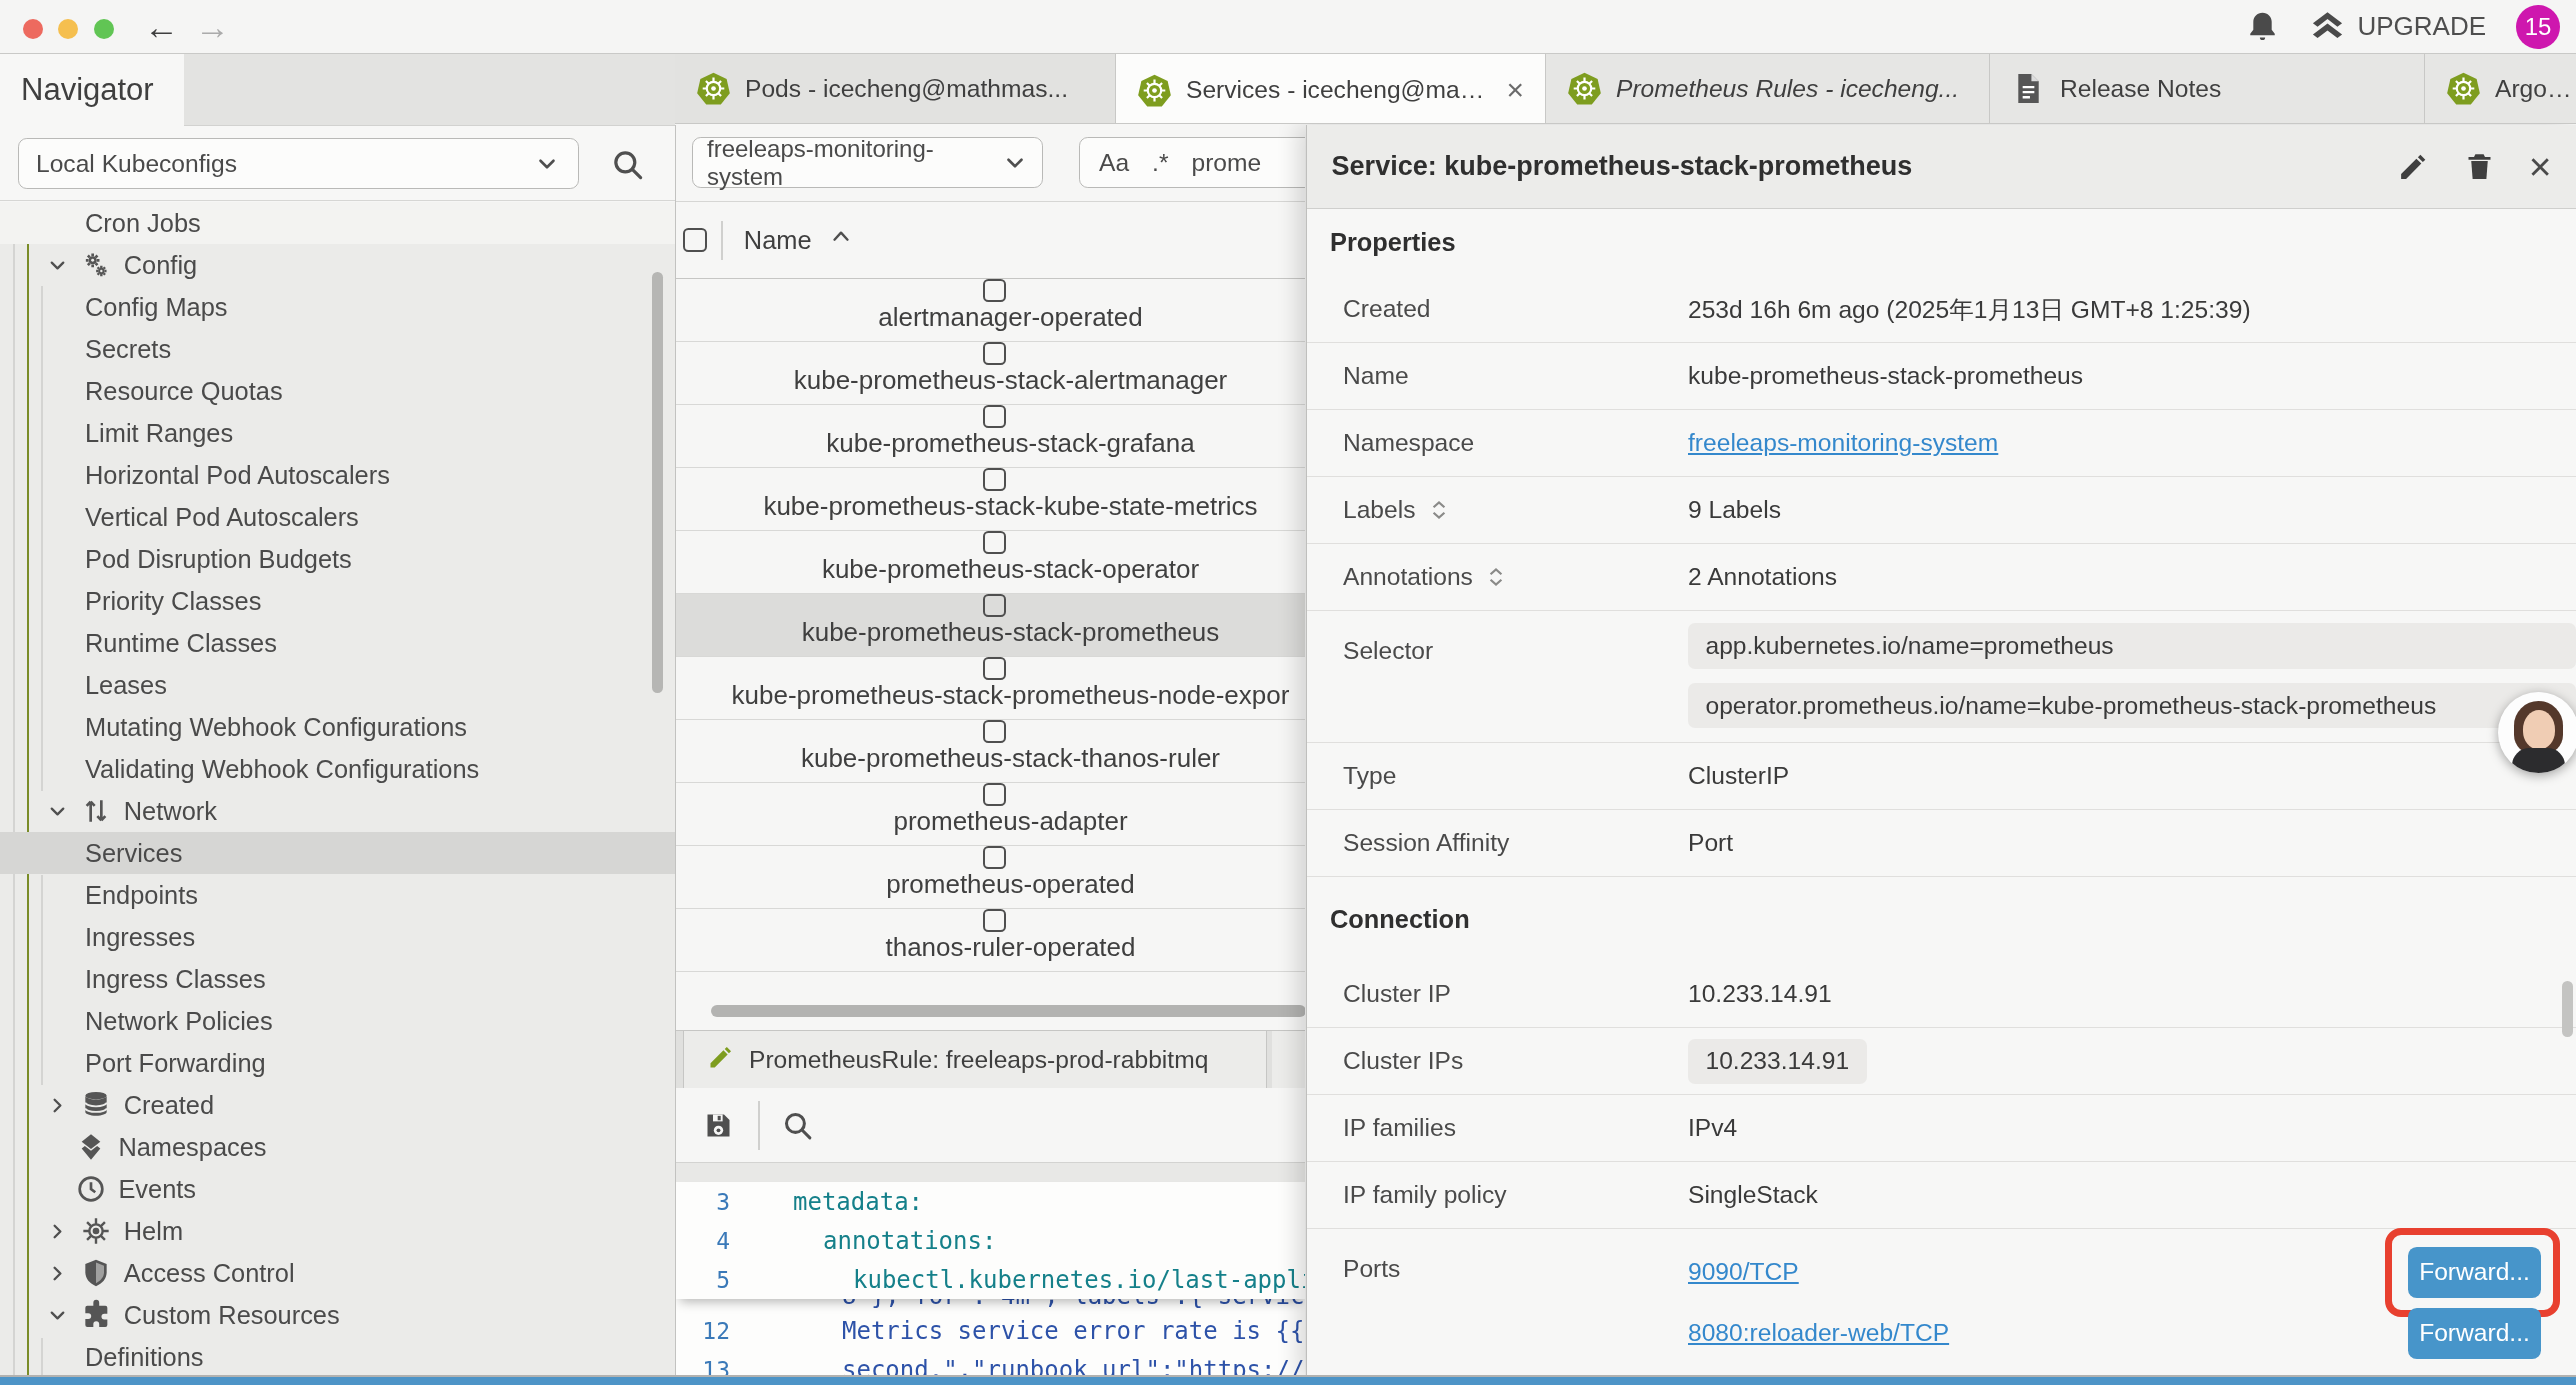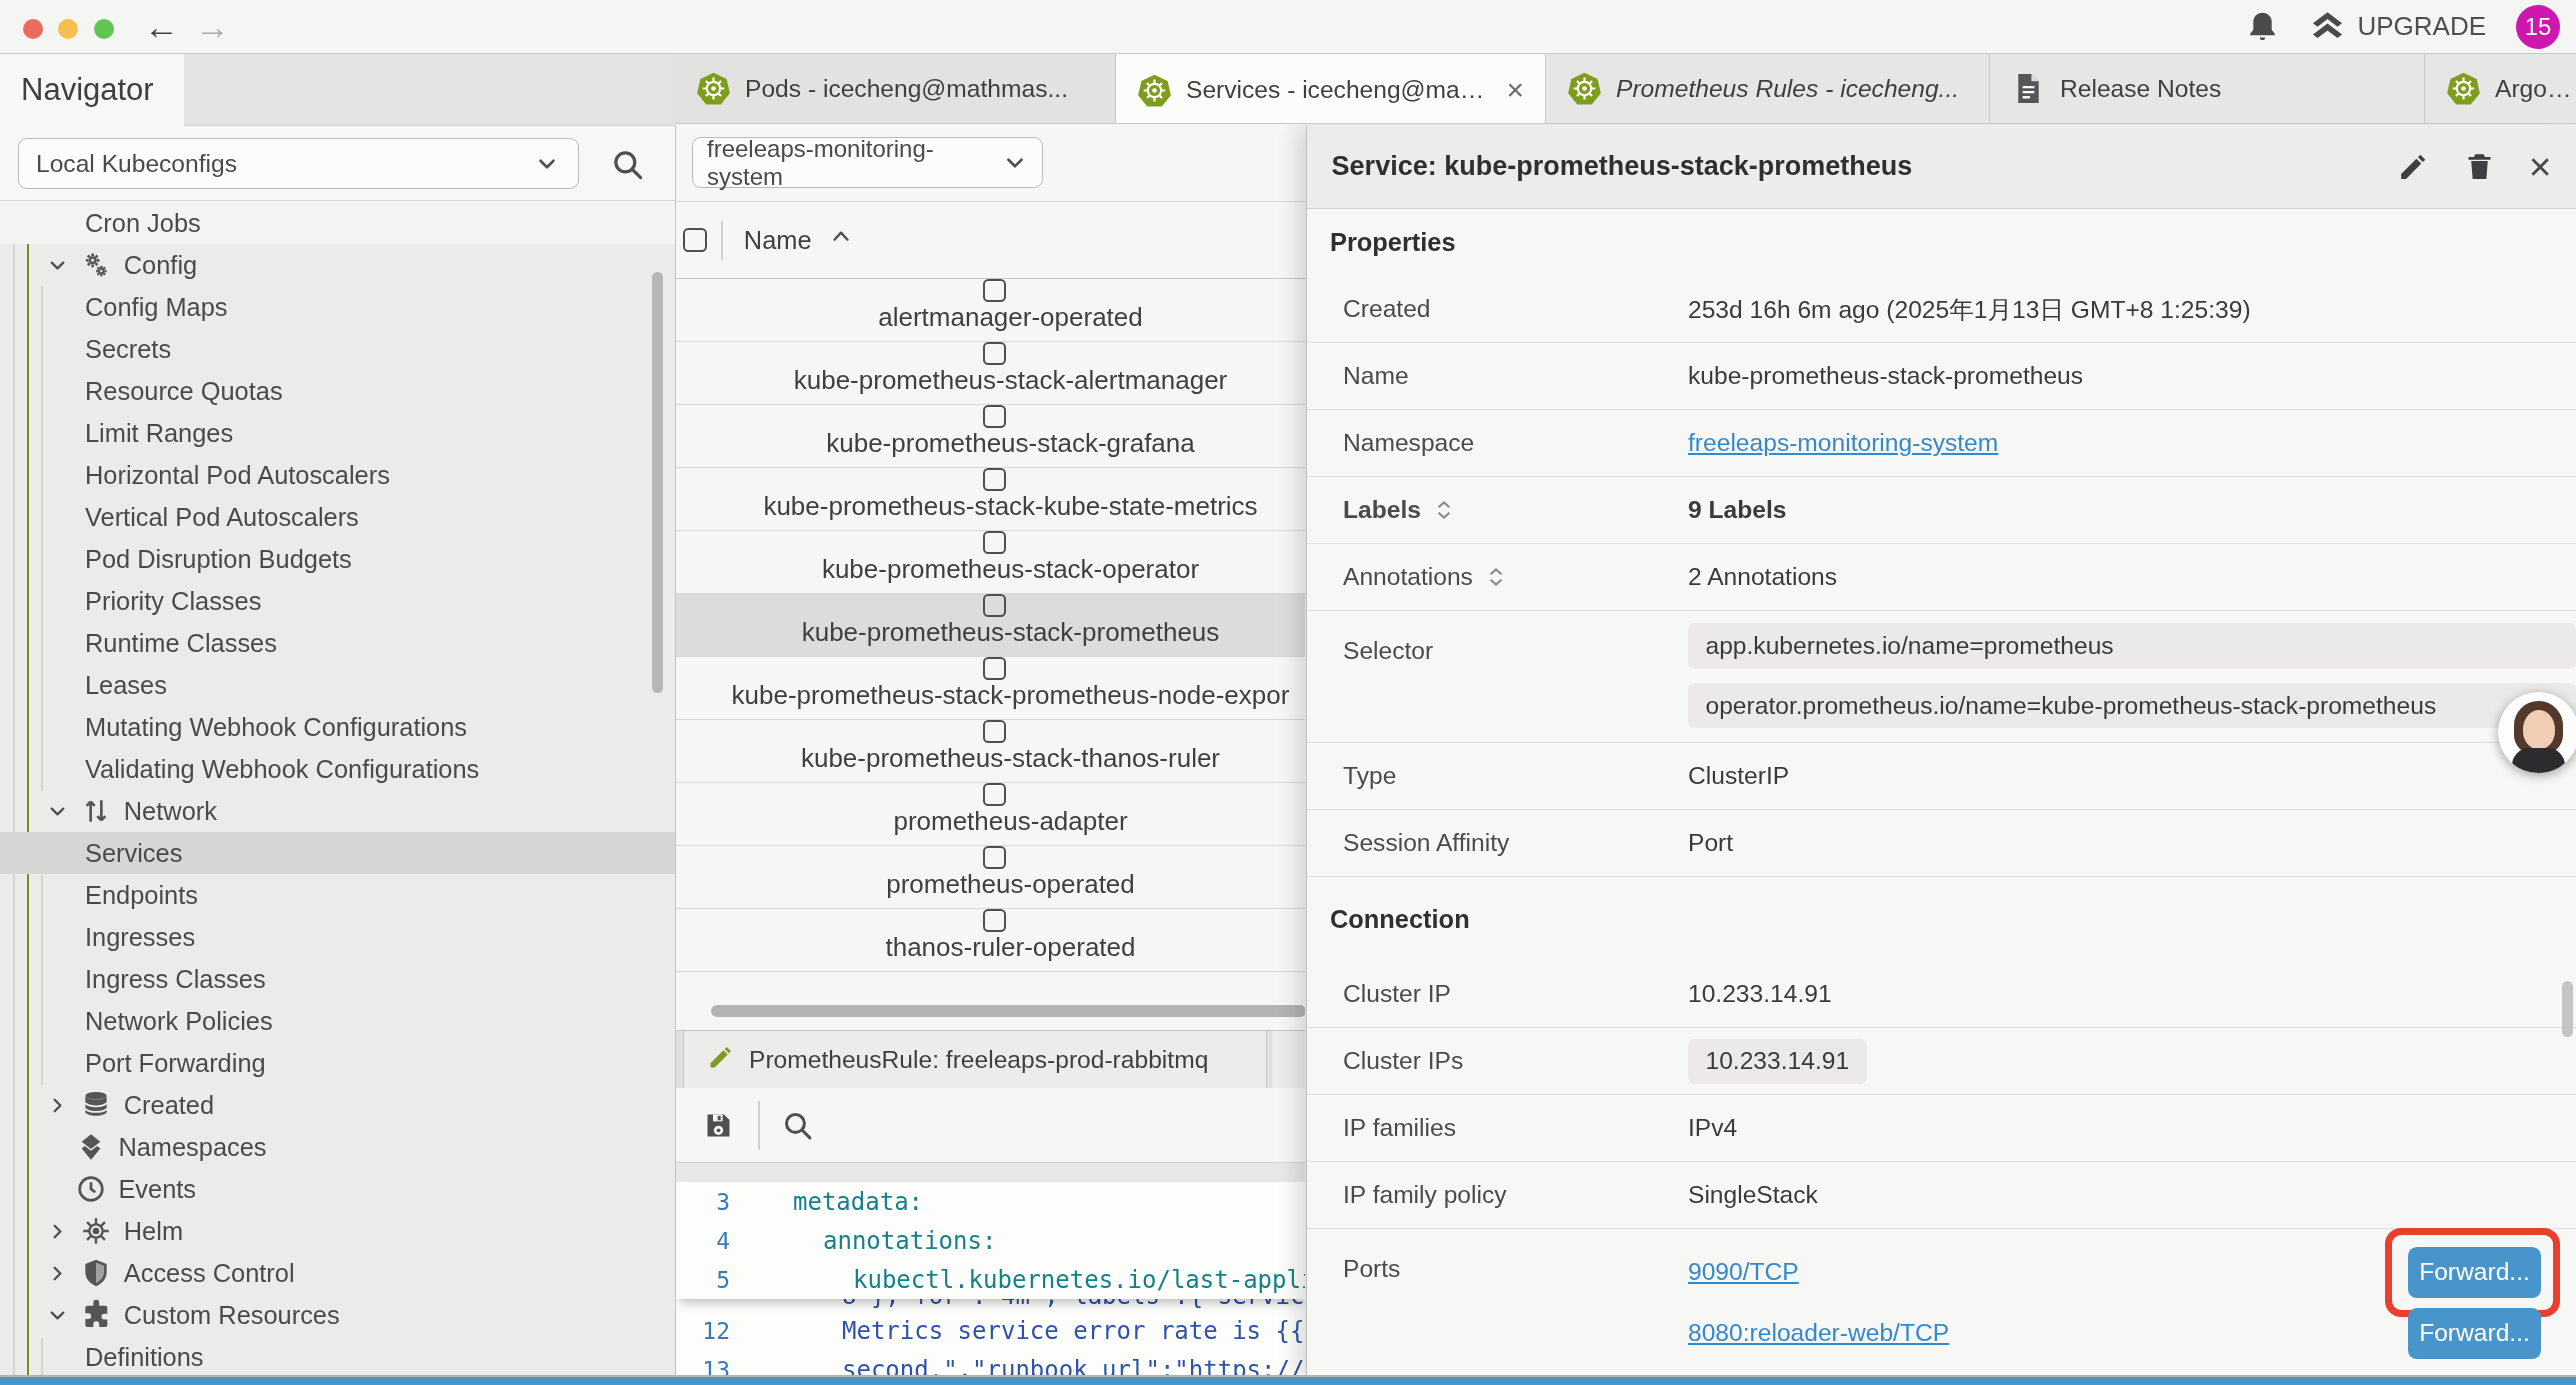--- a/index.html
+++ b/index.html
@@ -489,20 +489,25 @@
   <div class="middle">
     <div class="mfilter">
       <div class="nssel">
         <span>freeleaps-monitoring-system</span>
         <span class="chev" id="nschev">
             <svg viewBox="0 0 24 24" fill="none" stroke="#4f4f4f" stroke-width="2.4" stroke-linecap="round" stroke-linejoin="round">
               <path d="M6 9l6 6 6-6"></path>
             </svg>
           </span>
       </div>
+      <div class="searchbox">
+        <span class="sb-toggle">Aa</span>
+        <span class="sb-toggle">.*</span>
+        <span>prome</span>
+      </div>
     </div>
     <div class="thead">
       <span class="cb"></span>
       <span class="hsep"></span>
       <span class="hname">
         <span>Name</span>
         <span id="sortcaret"><svg viewBox="0 0 24 24" fill="none" stroke="#4f4f4f" stroke-width="2.2" stroke-linecap="round" stroke-linejoin="round">
               <path d="M6 14.5 12 8l6 6.5"></path>
             </svg></span>
       </span>
@@ -650,21 +655,21 @@
             <span>Name</span>
           </div>
           <div class="dvalue">kube-prometheus-stack-prometheus</div>
         </div>
         <div class="drow" style="height: 67px;">
           <div class="dlabel">
             <span>Namespace</span>
           </div>
           <div class="dvalue"><span class="dlink" style="color: rgb(52, 136, 204);">freeleaps-monitoring-system</span></div>
         </div>
-        <div class="drow" style="height: 67px; font-weight: bold;">
+        <div class="drow" style="height: 67px;">
           <div class="dlabel">
             <span>Labels</span>
             <span style="display: inline-flex;">
               <svg viewBox="0 0 24 24" fill="none" stroke="#8a8a88" stroke-width="2">
                 <path d="M7 9.5 12 5l5 4.5M7 14.5l5 4.5 5-4.5"></path>
               </svg>
             </span>
           </div>
           <div class="dvalue">9 Labels</div>
         </div>

